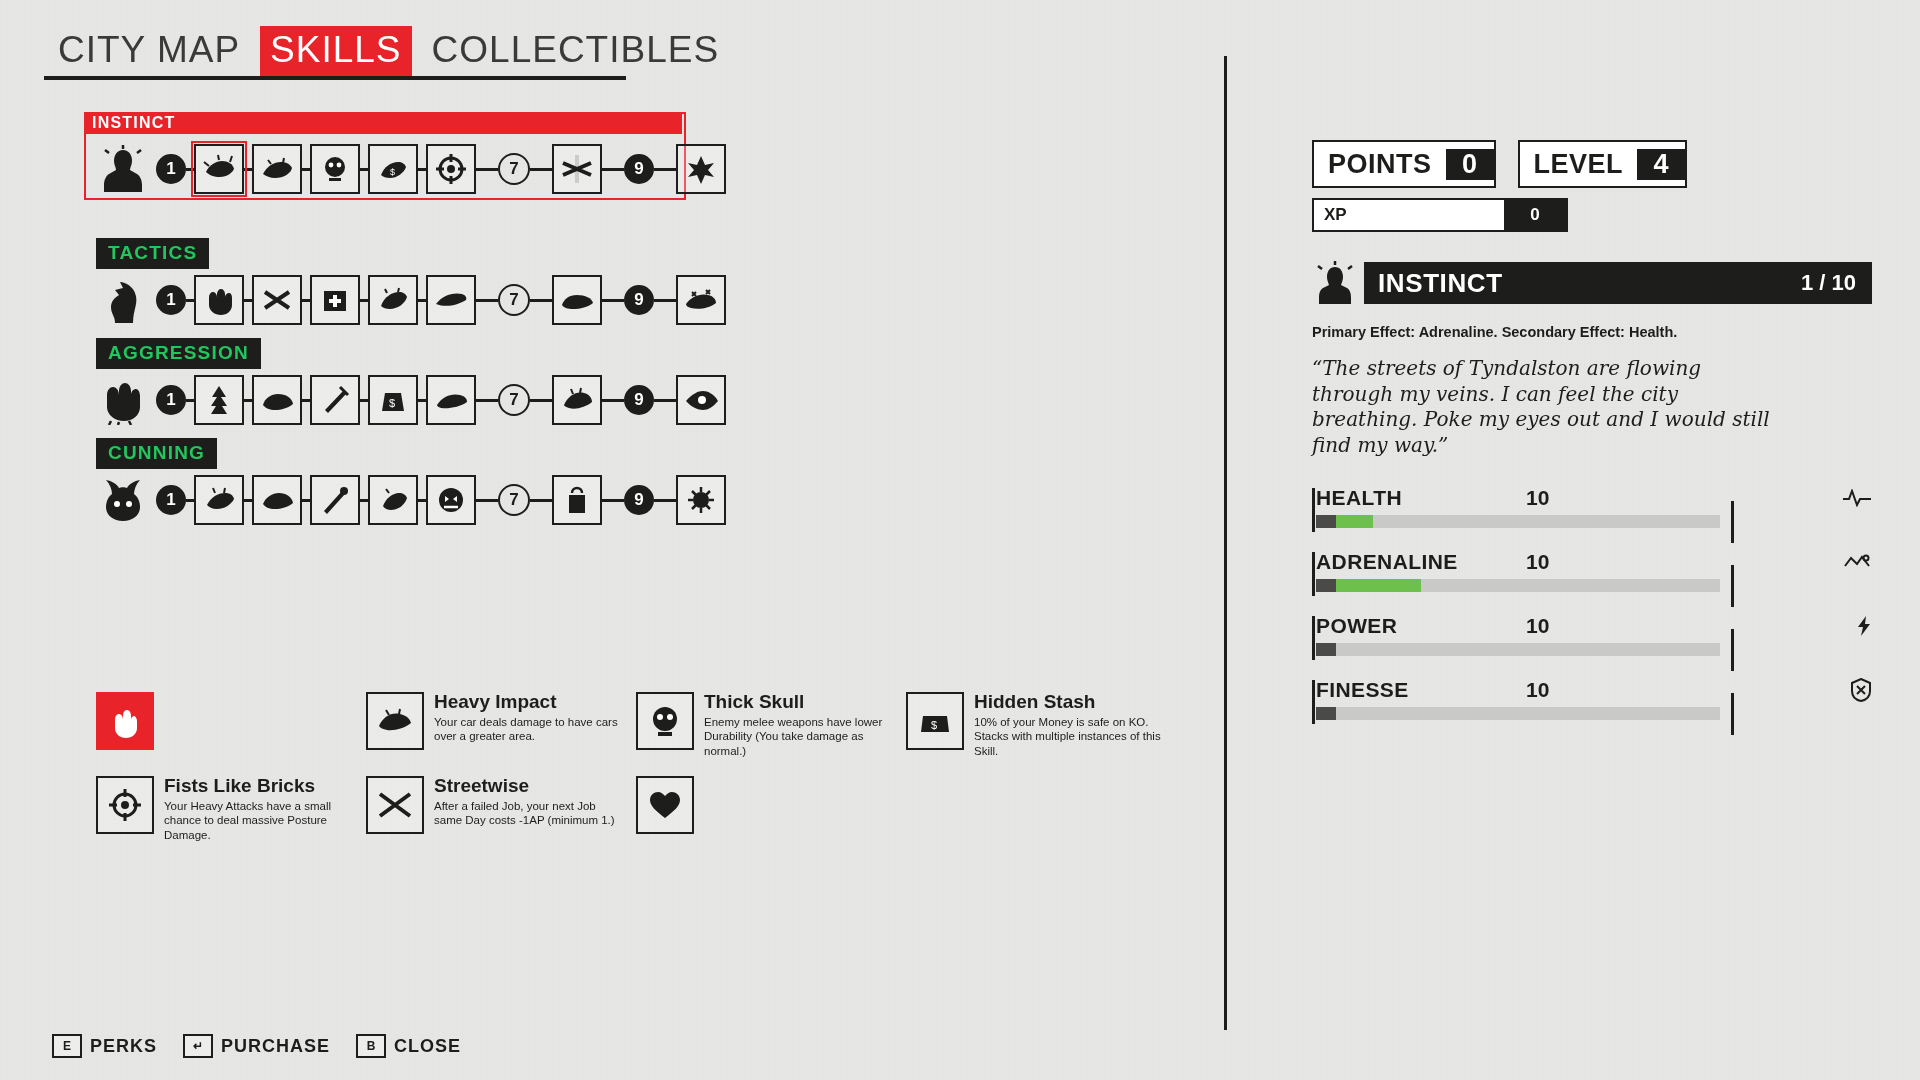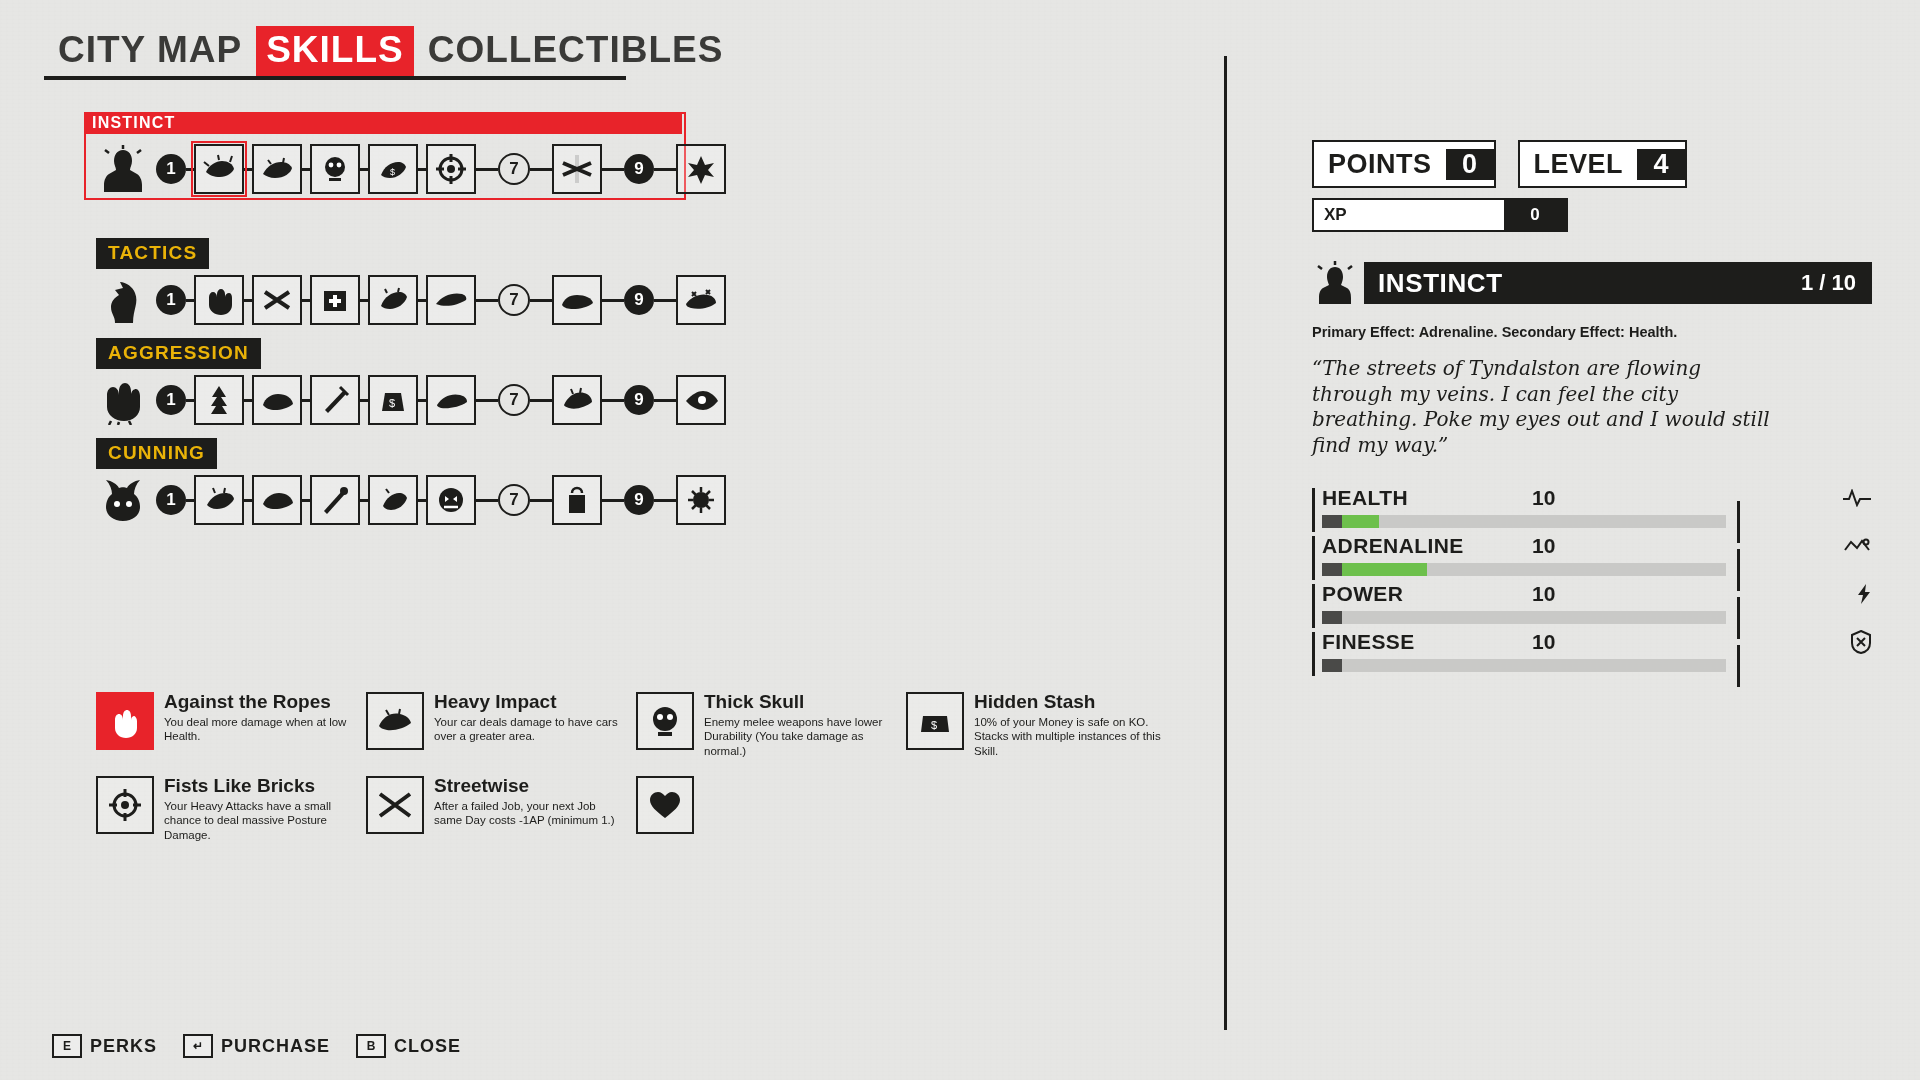--- a/index.html
+++ b/index.html
@@ -28,23 +28,23 @@
       repeating-linear-gradient(0deg, rgba(0,0,0,0.025) 0px, rgba(0,0,0,0) 2px, rgba(0,0,0,0) 4px),
       repeating-linear-gradient(90deg, rgba(0,0,0,0.02) 0px, rgba(0,0,0,0) 3px, rgba(0,0,0,0) 6px);
   }
 
   
   .tabs {
     position: absolute;
     left: 52px; top: 26px;
     display: flex;
     align-items: baseline;
-    gap: 8px;
+    gap: 14px;
     font-size: 37px;
-    font-weight: bold;
+    font-weight: normal;
     letter-spacing: 1px;
   }
   .tab {
     color: #3a3a38;
     padding: 2px 6px;
   }
   .tab.active {
     background: #e8232a;
     color: #fff;
     padding: 3px 10px 5px 10px;
@@ -65,21 +65,21 @@
   }
 
   
   .tree {
     position: absolute;
     left: 96px;
   }
   .tree-label {
     display: inline-block;
     background: #1d1d1b;
-    color: #eab308;
+    color: #22c55e;
     font-size: 19px;
     font-weight: bold;
     letter-spacing: 1.2px;
     padding: 4px 12px 5px 12px;
   }
   .tree-row {
     display: flex;
     align-items: center;
     margin-top: 4px;
   }
@@ -237,21 +237,21 @@
   .quote {
     font-family: "DejaVu Serif", serif;
     font-style: italic;
     font-size: 20px;
     line-height: 1.28;
     margin-top: 16px;
     max-width: 468px;
   }
 
   .attrs { margin-top: 28px; }
-  .attr { margin-bottom: 6px; position: relative; padding-left: 10px; }
+  .attr { margin-bottom: 22px; position: relative; padding-left: 4px; }
   .attr::before {
     content: "";
     position: absolute; left: 0; top: 2px;
     width: 3px; height: 44px; background: #1d1d1b;
   }
   .attr-top {
     display: flex; align-items: center;
     margin-bottom: 5px;
   }
   .attr-name { font-size: 21px; font-weight: bold; letter-spacing: .4px; width: 210px; }
@@ -566,24 +566,20 @@
   </div>
 </div>
 
 <div class="perks">
   <div class="perk-row">
     <div class="perk">
       <div class="perk-icon red">
         <svg width="34" height="34" viewBox="0 0 34 34">
             <path d="M7 16c0-4 2-6 4-6s4 2 4 6v-4c0-4 2-6 4-6s4 2 4 6v4c0-3 2-4 3-4s3 2 3 5v7c0 6-5 10-11 10S7 30 7 24z" fill="#fff"></path>
           </svg>
-      </div>
-      <div>
-        <div class="perk-title">Against the Ropes</div>
-        <div class="perk-desc">You deal more damage when at low Health.</div>
       </div>
     </div>
     <div class="perk">
       <div class="perk-icon">
         <svg width="38" height="26" viewBox="0 0 38 26">
             <path d="M3 18c4-9 12-14 21-12 5 1 10 4 11 9-6 5-16 8-24 7-4-1-7-2-8-4z" fill="#1d1d1b"></path>
             <path d="M10 2l3 5M24 1l-1 5" stroke="#1d1d1b" stroke-width="2"></path>
           </svg>
       </div>
       <div>

